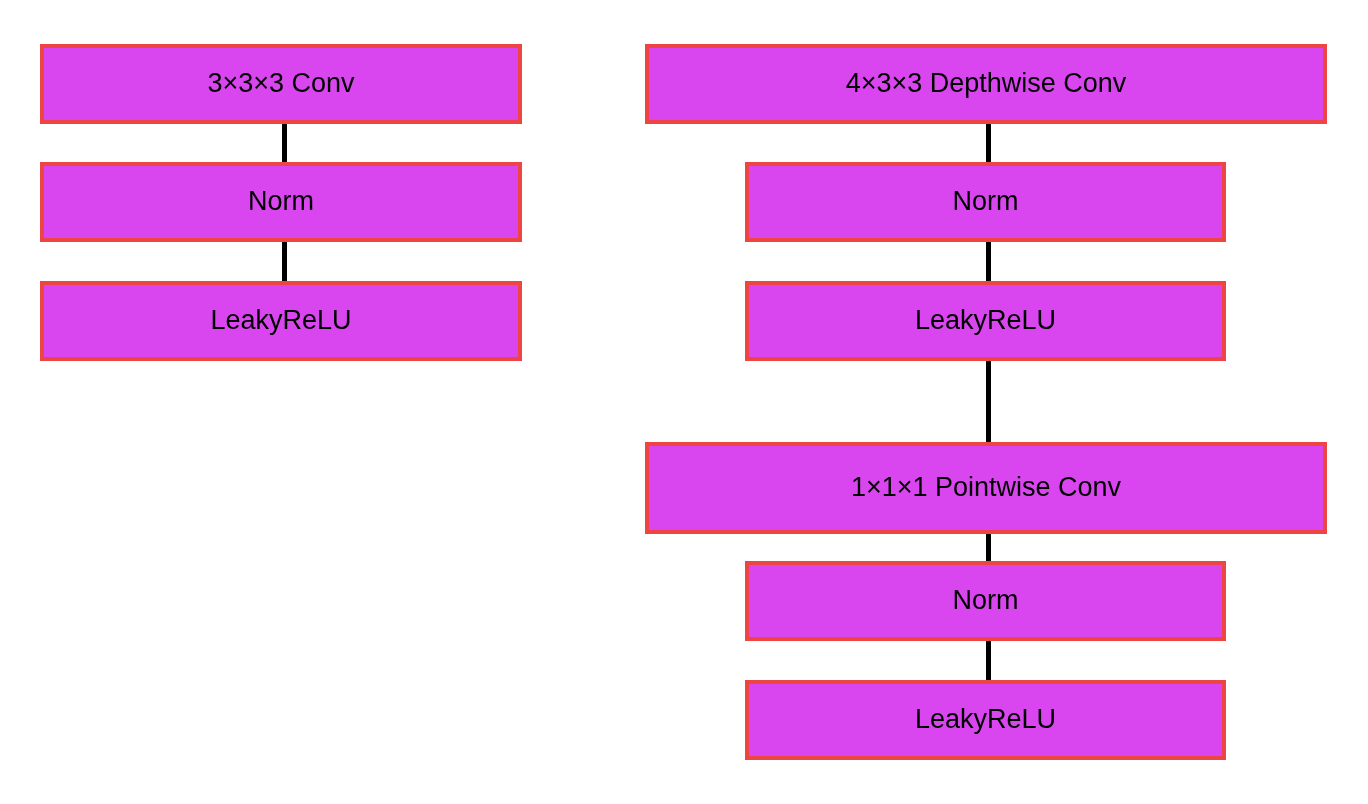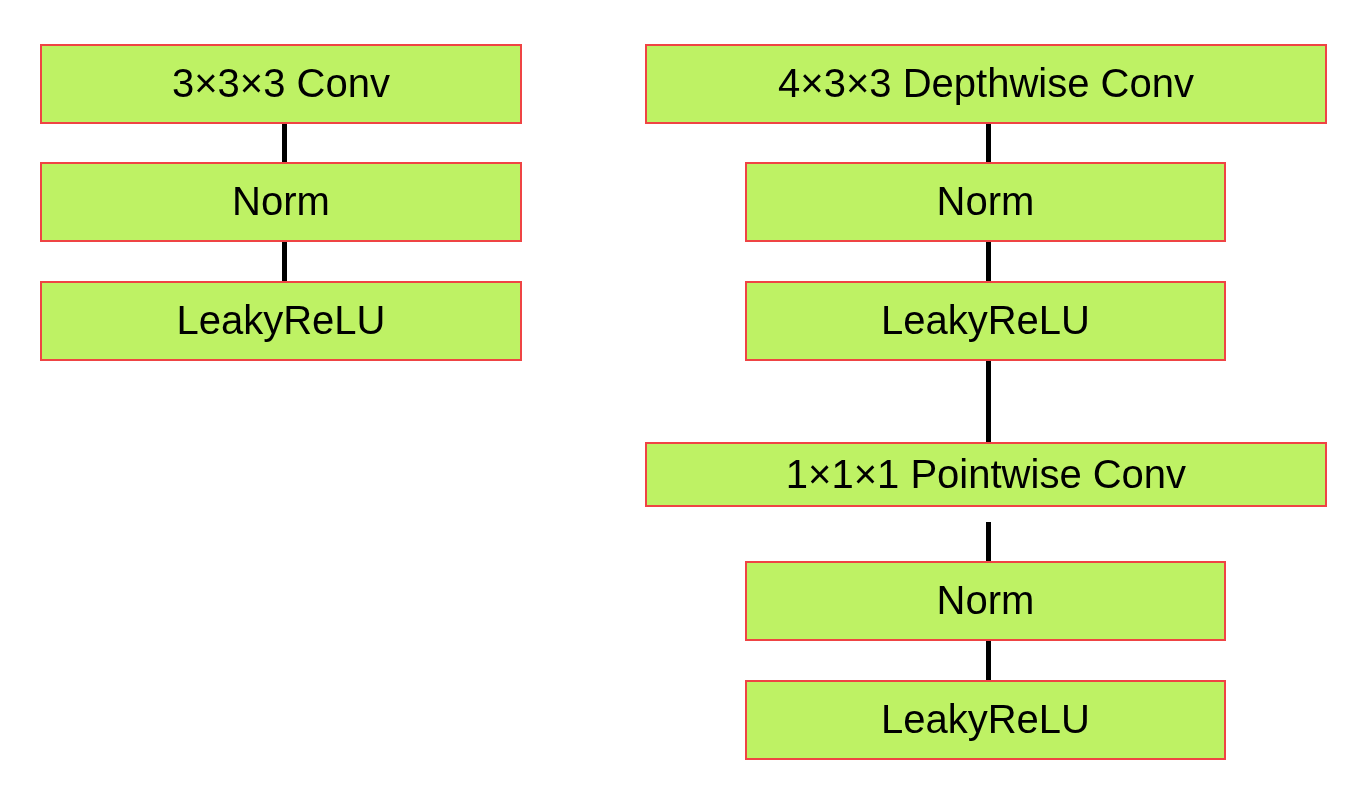--- a/index.html
+++ b/index.html
@@ -11,27 +11,27 @@
     position: relative;
     width: 1368px;
     height: 804px;
     background: #ffffff;
     overflow: hidden;
     font-family: "Liberation Sans", sans-serif;
   }
   .node {
     position: absolute;
     box-sizing: border-box;
-    border: 2px solid #ef4444;
-    background: #bef264;
+    border: 4px solid #ef4444;
+    background: #d946ef;
     display: flex;
     align-items: center;
     justify-content: center;
     color: #000000;
-    font-size: 40px;
+    font-size: 27px;
     line-height: 1;
     letter-spacing: 0px;
     white-space: nowrap;
     z-index: 2;
   }
   .node-label {
     display: block;
     transform: translateY(-1px);
   }
   .connector {
@@ -78,21 +78,21 @@
     </div>
 
     <div class="node" style="left:745px; top:162px; width:481px; height:80px;">
       <span class="node-label">Norm</span>
     </div>
 
     <div class="node" style="left:745px; top:281px; width:481px; height:80px;">
       <span class="node-label">LeakyReLU</span>
     </div>
 
-    <div class="node" style="left:645px; top:442px; width:682px; height:65px;">
+    <div class="node" style="left:645px; top:442px; width:682px; height:92px;">
       <span class="node-label">1×1×1 Pointwise Conv</span>
     </div>
 
     <div class="node" style="left:745px; top:561px; width:481px; height:80px;">
       <span class="node-label">Norm</span>
     </div>
 
     <div class="node" style="left:745px; top:680px; width:481px; height:80px;">
       <span class="node-label">LeakyReLU</span>
     </div>

